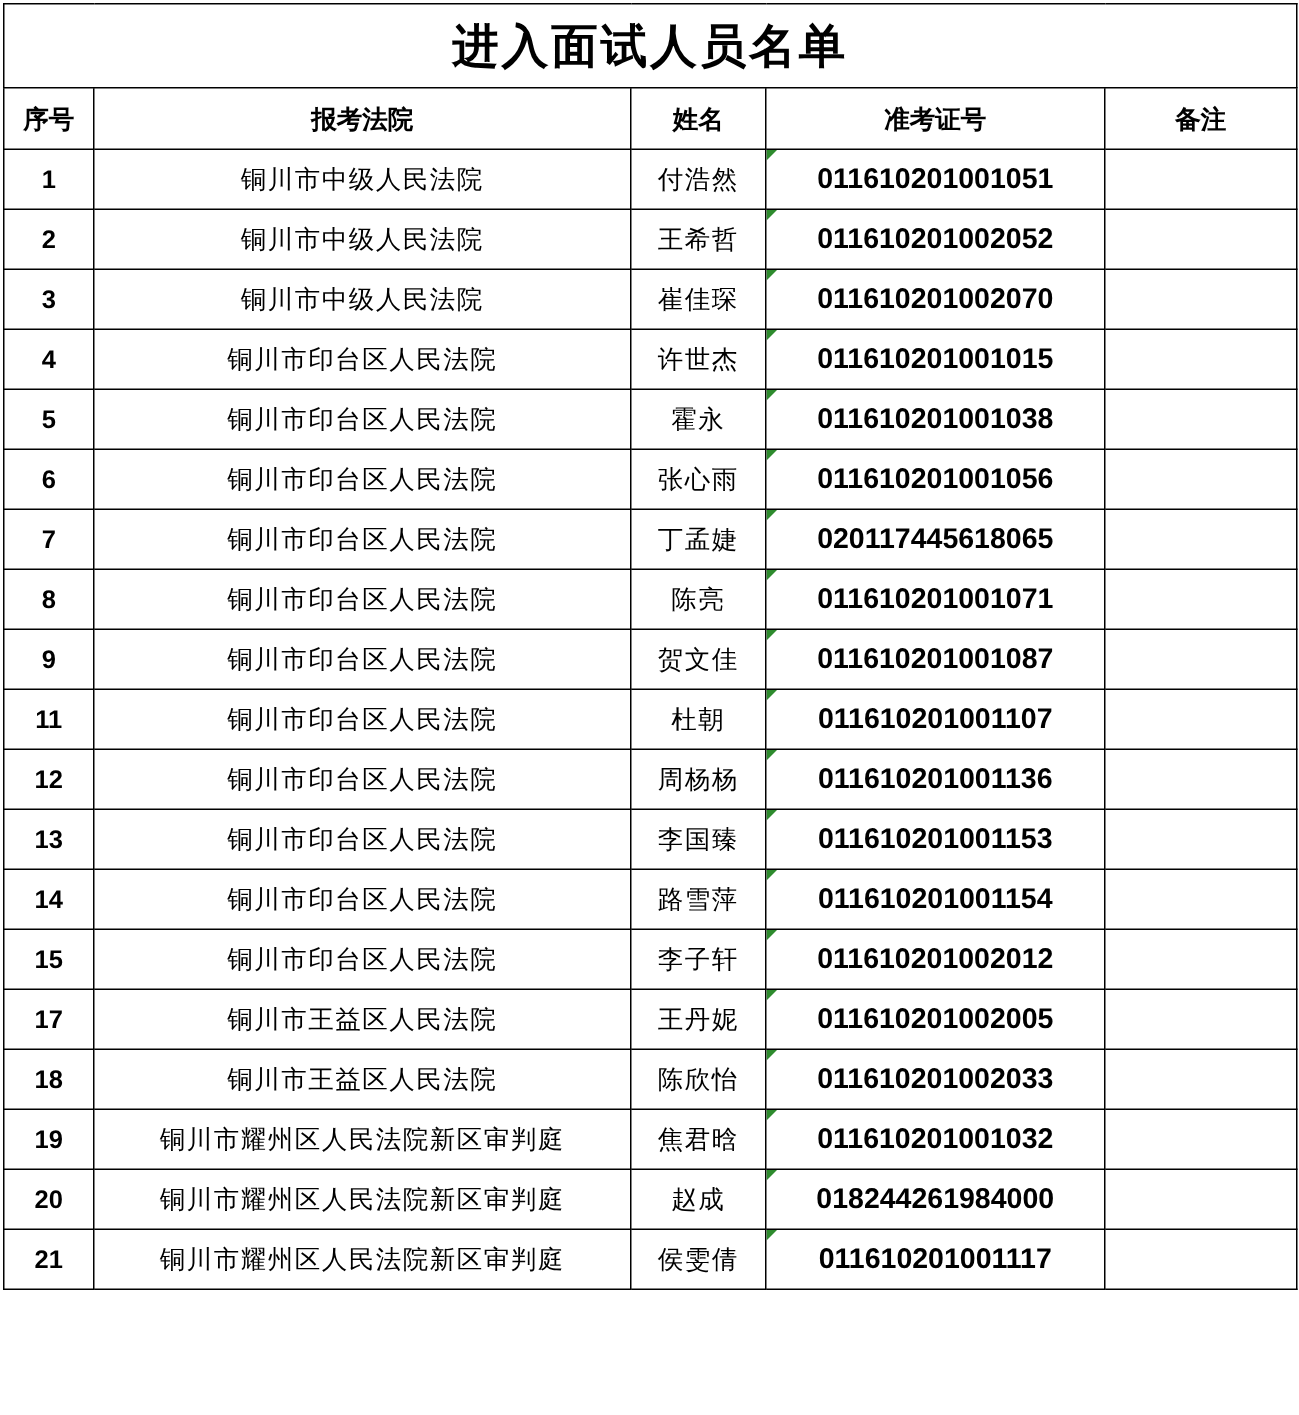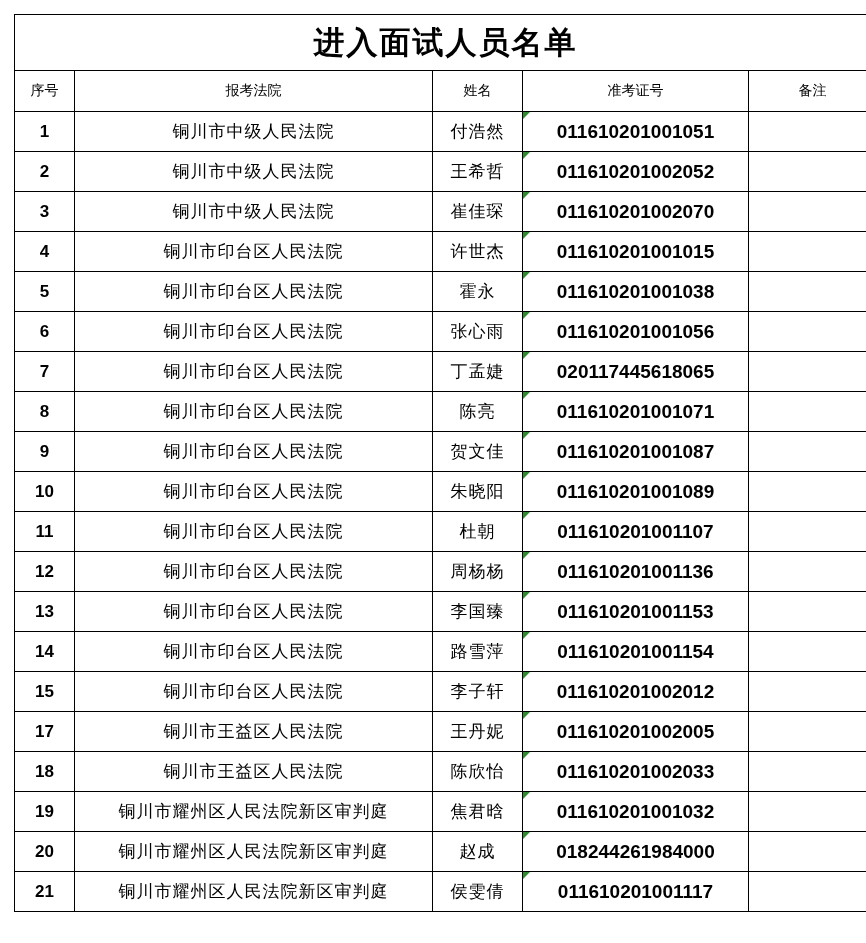--- a/index.html
+++ b/index.html
@@ -8,21 +8,21 @@
     background: #ffffff;
     width: 866px;
     height: 943px;
     font-family: "DejaVu Serif", serif;
     color: #000;
   }
   .page {
     box-sizing: border-box;
     width: 866px;
     height: 943px;
-    padding: 14px;
+    padding: 2px;
   }
   table.grid {
     border-collapse: collapse;
     table-layout: fixed;
     width: 862px;
   }
   table.grid td, table.grid th {
     border: 1.6px solid var(--border, #000);
     padding: 0;
     text-align: center;
@@ -31,22 +31,22 @@
     white-space: nowrap;
   }
   tr.title-row td {
     height: 55px;
     font-size: 31px;
     font-weight: bold;
     letter-spacing: 2px;
   }
   tr.header-row th {
     height: 40px;
-    font-size: 14px;
-    font-weight: normal;
+    font-size: 17px;
+    font-weight: bold;
   }
   tr.data-row {
     height: 40px;
   }
   td.c-no {
     font-family: "Liberation Sans", sans-serif;
     font-weight: bold;
     font-size: 17px;
   }
   td.c-court {
@@ -195,30 +195,20 @@
     <td class="c-no">9</td>
     <td class="c-court">铜川市印台区人民法院</td>
     <td class="c-name">贺文佳</td>
     <td class="c-ticket">
       <span class="tri"></span>
       <span class="ticket-text">011610201001087</span>
     </td>
     <td class="c-remark"></td>
   </tr>
 
-  <tr class="data-row">
-    <td class="c-no">10</td>
-    <td class="c-court">铜川市印台区人民法院</td>
-    <td class="c-name">朱晓阳</td>
-    <td class="c-ticket">
-      <span class="tri"></span>
-      <span class="ticket-text">011610201001089</span>
-    </td>
-    <td class="c-remark"></td>
-  </tr>
 
   <tr class="data-row">
     <td class="c-no">11</td>
     <td class="c-court">铜川市印台区人民法院</td>
     <td class="c-name">杜朝</td>
     <td class="c-ticket">
       <span class="tri"></span>
       <span class="ticket-text">011610201001107</span>
     </td>
     <td class="c-remark"></td>

